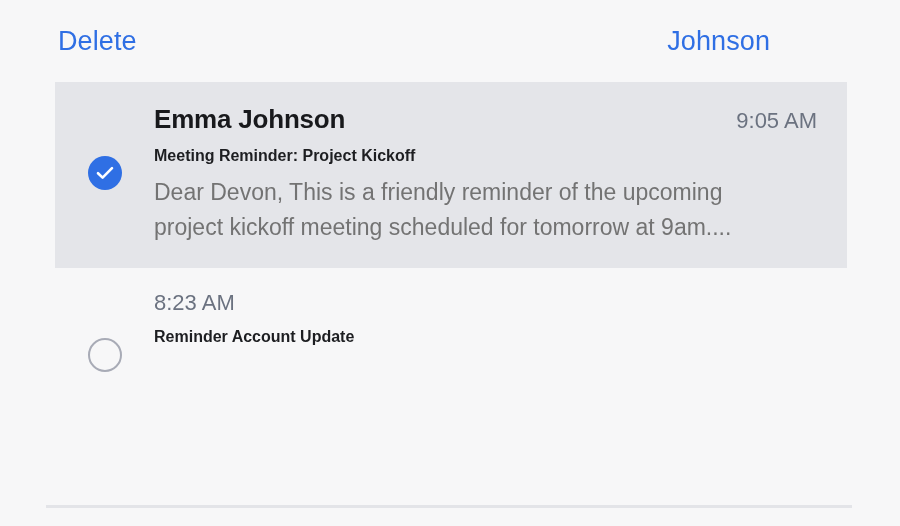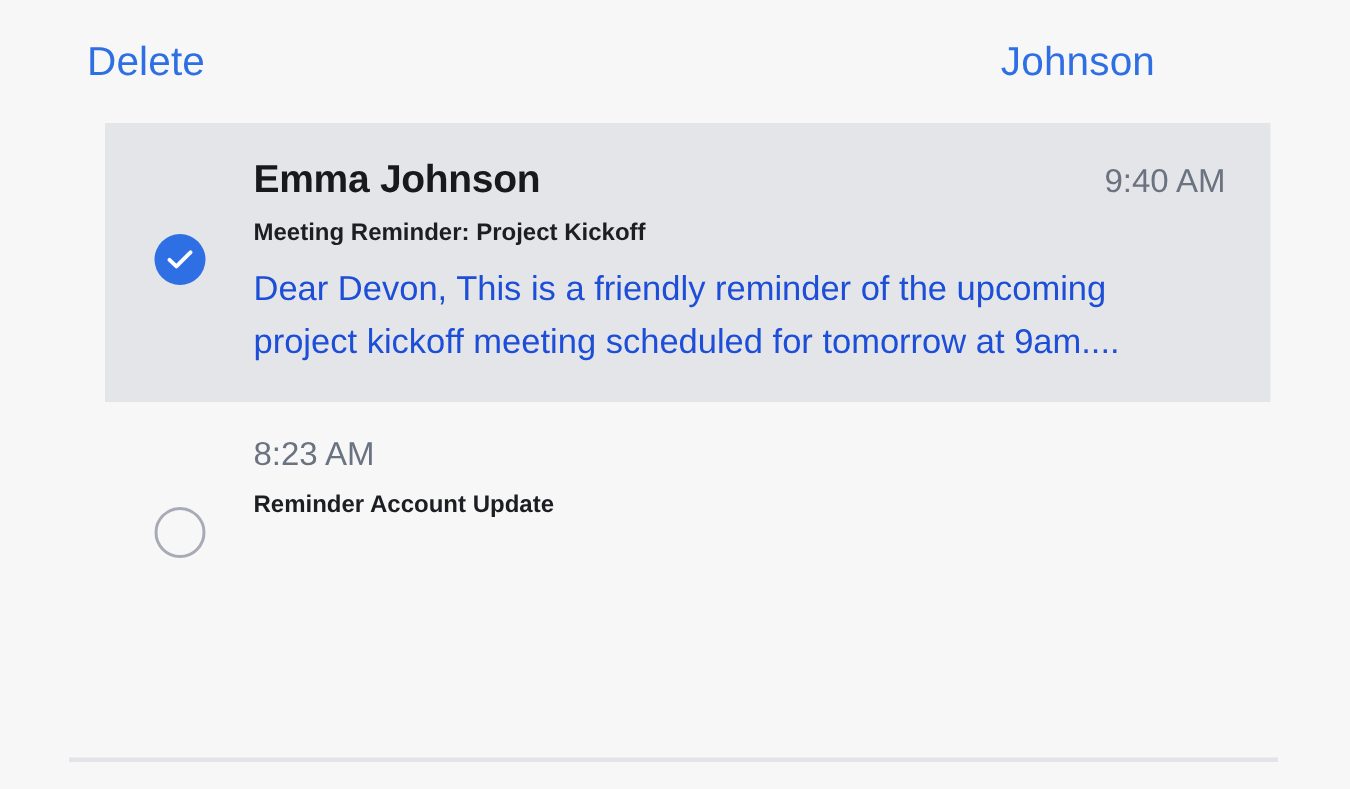--- a/index.html
+++ b/index.html
@@ -46,21 +46,21 @@
   
   .mail-list {
     position: absolute;
     left: 0;
     top: 82px;
     width: 900px;
   }
   .mail-row {
     position: relative;
     box-sizing: border-box;
-    margin: 0 53px 0 70px;
+    margin: 0 53px 0 55px;
     padding: 22px 30px 24px 0;
     display: flex;
     align-items: flex-start;
     min-height: 178px;
     justify-content: flex-end;
   }
   .mail-row.selected {
     background: #e4e5e9;
   }
 
@@ -131,21 +131,21 @@
     font-weight: bold;
     color: #1d1e21;
     line-height: 1.3;
     margin-top: 11px;
     white-space: nowrap;
     overflow: hidden;
     text-overflow: ellipsis;
   }
   .preview {
     font-size: 23px;
-    color: #1d4ed8;
+    color: #737373;
     line-height: 1.48;
     margin-top: 9px;
     max-width: 640px;
   }
 
   
   .divider {
     position: absolute;
     left: 46px;
     width: 806px;
@@ -168,21 +168,21 @@
     <div class="select-cell">
       <span class="circle checked">
         <svg width="18" height="14" viewBox="0 0 18 14" aria-hidden="true">
           <path d="M2 7.2 L6.6 11.6 L16 2.2" fill="none" stroke="#ffffff" stroke-width="2.6" stroke-linecap="round" stroke-linejoin="round"></path>
         </svg>
       </span>
     </div>
     <div class="mail-body">
       <div class="mail-top">
         <div class="sender">Emma Johnson</div>
-        <div class="time">9:40 AM</div>
+        <div class="time">9:05 AM</div>
       </div>
       <div class="subject">Meeting Reminder: Project Kickoff</div>
       <div class="preview">Dear Devon, This is a friendly reminder of the upcoming project kickoff meeting scheduled for tomorrow at 9am....</div>
     </div>
   </div>
 
   <div class="mail-row">
     <div class="select-cell">
       <span class="circle unchecked"></span>
     </div>

